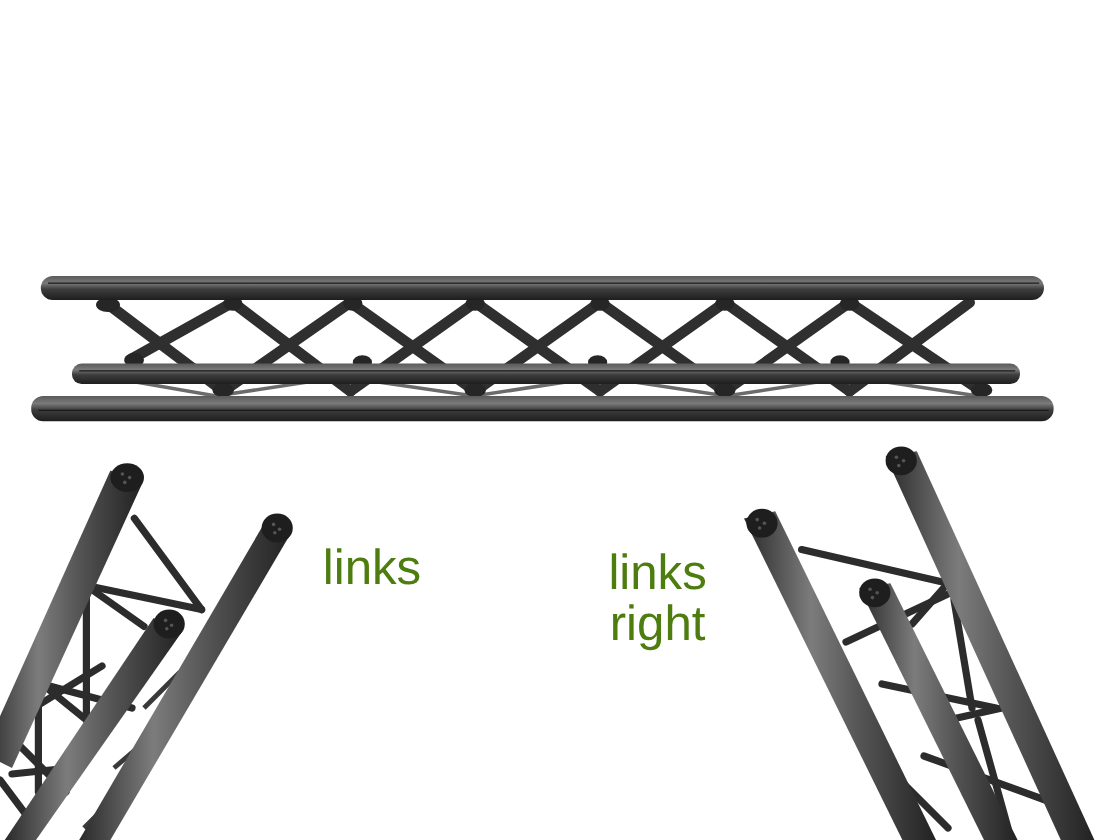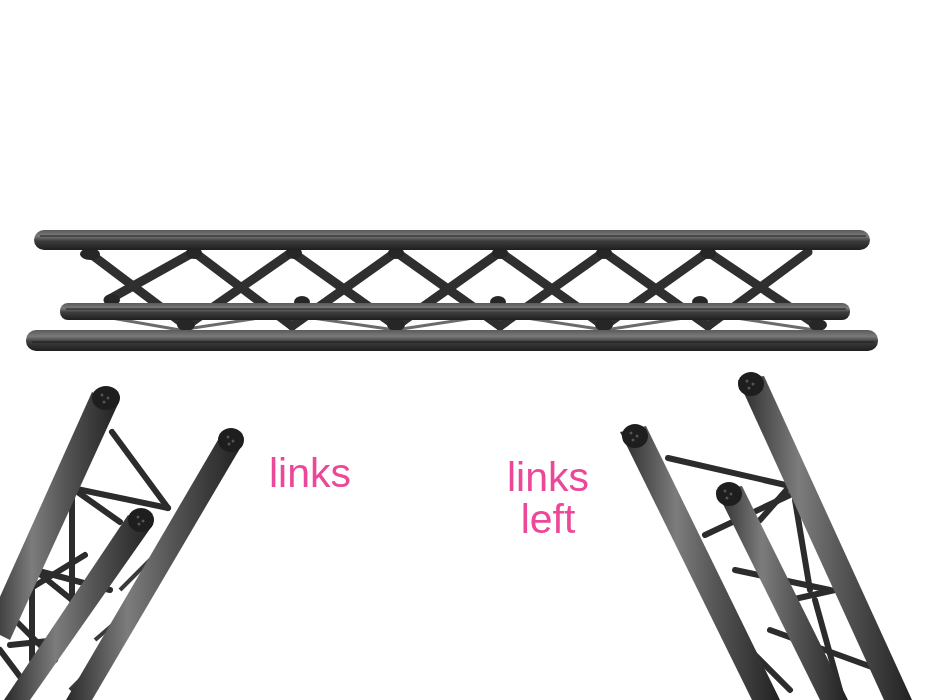--- a/index.html
+++ b/index.html
@@ -1,18 +1,18 @@
 <!DOCTYPE html>
 <html><head>
   <meta charset="utf-8">
   <style>
     html, body { margin: 0; padding: 0; background: #ffffff; }
     body { width: 933px; height: 700px; position: relative; overflow: hidden; font-family: "Liberation Sans", sans-serif; }
     .scene { position: absolute; left: 0; top: 0; width: 933px; height: 700px; }
-    .label { position: absolute; color: #ec4899; font-family: "Liberation Sans", sans-serif; font-size: 41px; line-height: 42px; text-align: center; font-weight: normal; letter-spacing: 0px; }
+    .label { position: absolute; color: #4d7c0f; font-family: "Liberation Sans", sans-serif; font-size: 41px; line-height: 42px; text-align: center; font-weight: normal; letter-spacing: 0px; }
     .label span { display: block; }
     #label-left { left: 262px; top: 452px; width: 96px; }
     #label-right { left: 482px; top: 456px; width: 132px; }
   </style>
 </head>
 <body>
 
 <svg class="scene" viewBox="0 0 933 700" xmlns="http://www.w3.org/2000/svg">
   <defs>
     <linearGradient id="tubeH" x1="0" y1="0" x2="0" y2="1">
@@ -154,14 +154,14 @@
     </g>
   </g>
 </svg>
 
 <div class="label" id="label-left">
   <span>links</span>
 </div>
 
 <div class="label" id="label-right">
   <span>links</span>
-  <span>left</span>
+  <span>right</span>
 </div>
 
 </body></html>

